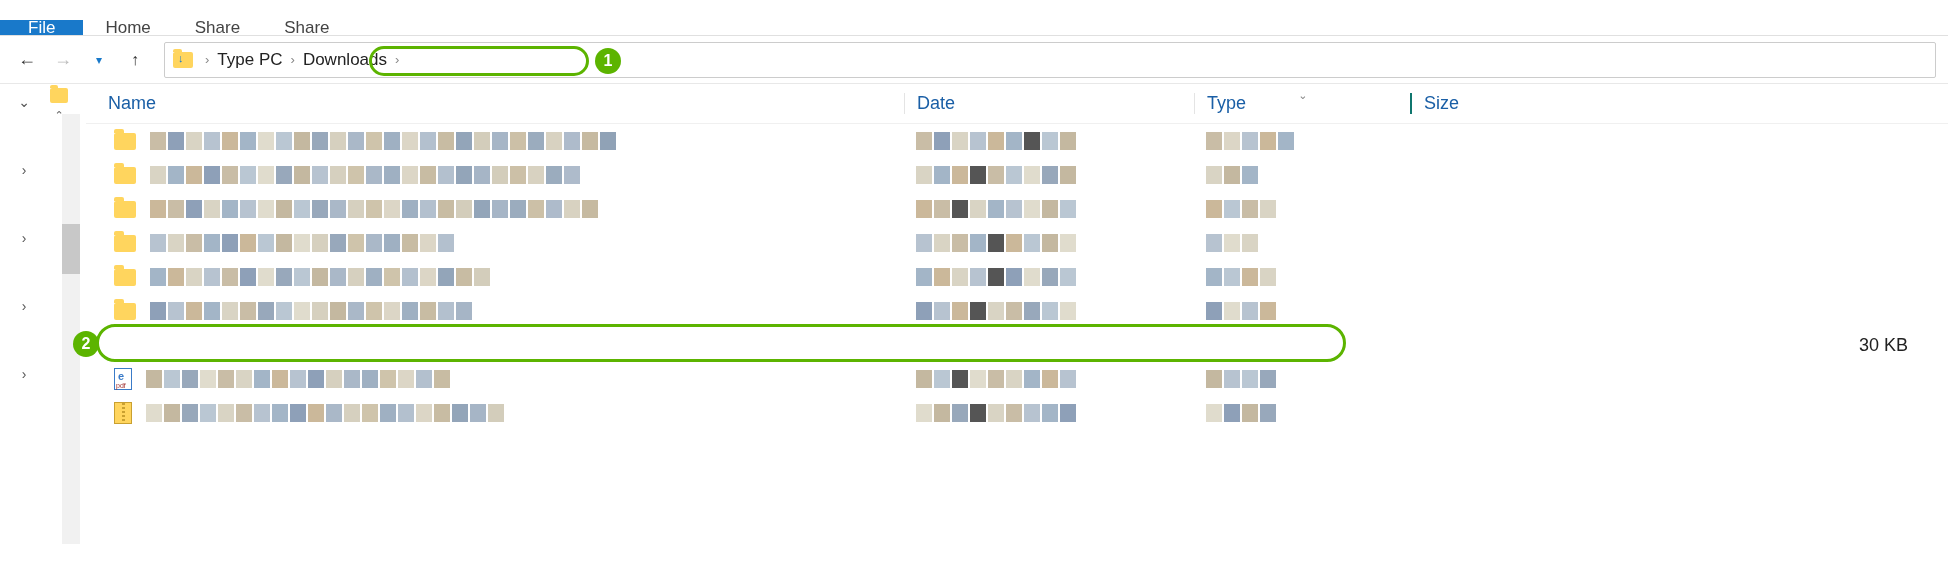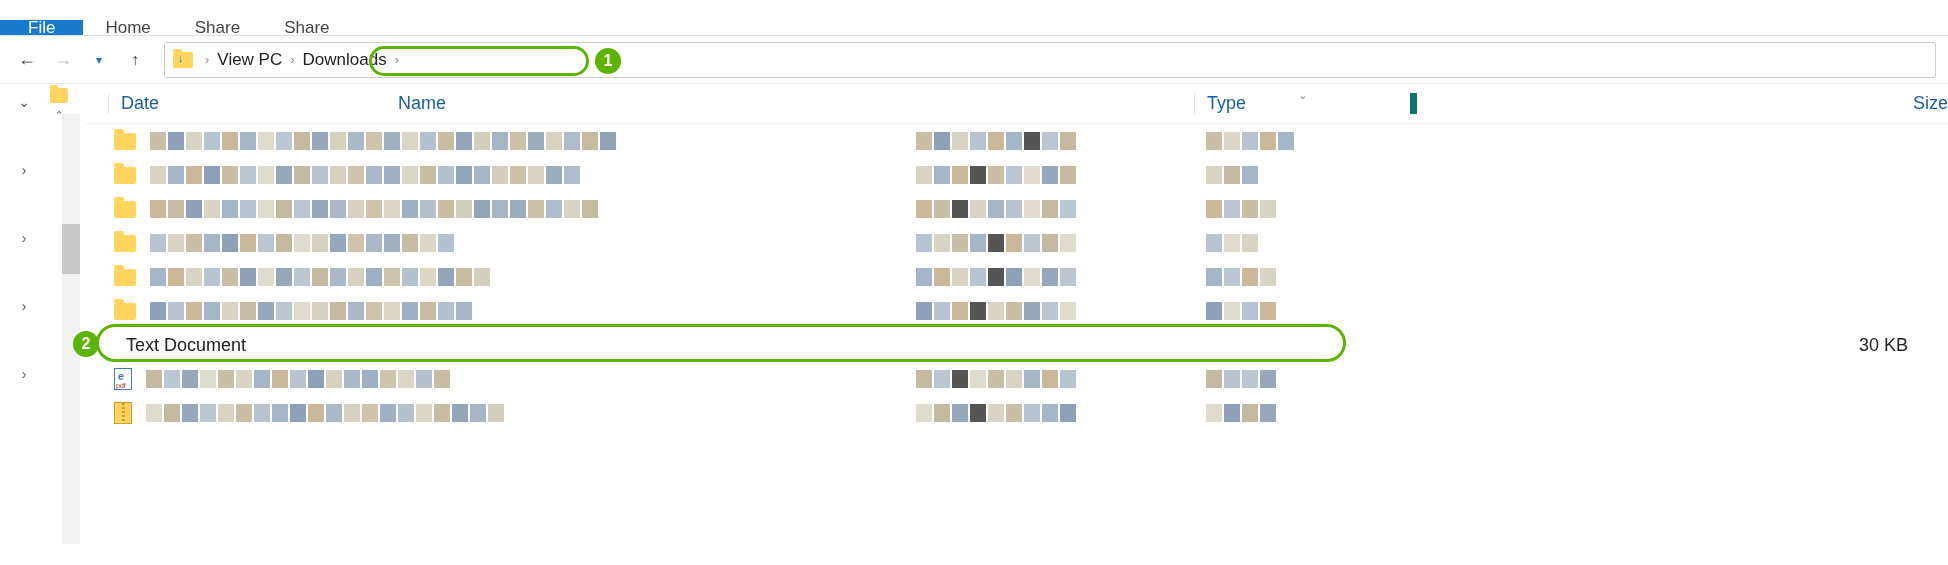--- a/index.html
+++ b/index.html
@@ -43,21 +43,21 @@
     .tree-scroll-track { position: absolute; left: 62px; top: 30px; width: 18px; height: 430px; background: #f1f1f1; }
     .tree-scroll-thumb { position: absolute; top: 110px; width: 18px; height: 50px; background: #c8c8c8; }
 
     
     .file-pane { flex: 1; position: relative; }
     .columns { display: flex; height: 40px; align-items: center; border-bottom: 1px solid #f0f0f0; padding-left: 22px; position: relative; }
     .col { color: #1a5fa6; font-size: 18px; font-weight: 400; }
     .col-name { width: 796px; }
     .col-date { width: 290px; border-left: 1px solid #e4e4e4; padding-left: 12px; }
     .col-type { width: 216px; border-left: 1px solid #e4e4e4; padding-left: 12px; position: relative; }
-    .col-size { flex: 1; border-left: 7px solid #0f766e; padding-left: 12px; text-align: right; }
+    .col-size { flex: 1; border-left: 2px solid #0f766e; padding-left: 12px; }
     .col-sort { position: absolute; top: -4px; left: 48%; color: #888; font-size: 11px; }
 
     .rows { }
     .row { display: flex; align-items: center; height: 34px; padding-left: 28px; font-size: 18px; color: #222; }
     .row .cell-name { width: 790px; display: flex; align-items: center; gap: 14px; }
     .row .cell-date { width: 290px; padding-left: 12px; }
     .row .cell-type { width: 216px; padding-left: 12px; }
     .row .cell-size { flex: 1; padding-right: 40px; text-align: right; }
 
     .folder-icon { width: 22px; height: 17px; background: #ffd55e; border-radius: 2px; position: relative; flex-shrink: 0; }
@@ -96,21 +96,21 @@
   <div class="nav-btn">
       <span class="nav-dropdown">▾</span>
     </div>
   <div class="nav-btn">
       <span class="nav-up">↑</span>
     </div>
 
   <div class="address-bar">
     <span class="folder-icon-sm download"></span>
     <span class="crumb-sep">›</span>
-    <span class="crumb">View PC</span>
+    <span class="crumb">Type PC</span>
     <span class="crumb-sep">›</span>
     <span class="crumb">Downloads</span>
     <span class="crumb-sep">›</span>
 
     <div class="annot-oval-1"></div>
     <div class="annot-badge annot-badge-1">1</div>
   </div>
 </div>
 
 <div class="main">
@@ -130,22 +130,22 @@
       <div class="tree-scroll-up">⌃</div>
     </div>
     <div class="tree-scroll-track">
       <div class="tree-scroll-thumb"></div>
     </div>
   </div>
 
   <div class="file-pane">
 
     <div class="columns">
+      <div class="col col-name">Name</div>
       <div class="col col-date">Date</div>
-      <div class="col col-name">Name</div>
       <div class="col col-type">
         <span class="col-sort">⌄</span>
         <span>Type</span>
       </div>
       <div class="col col-size">Size</div>
     </div>
 
     <div class="rows">
 
       <div class="row">
@@ -450,21 +450,20 @@
               <span class="bb" style="background:#8ea0b8"></span>
               <span class="bb" style="background:#e0dccd"></span>
               <span class="bb" style="background:#b7c3d0"></span>
               <span class="bb" style="background:#cbb89a"></span>
             </span>
           </div>
         <div class="cell-size"></div>
       </div>
 
       <div class="row" style="position:relative;">
-        <div class="cell-type">Text Document</div>
         <div class="cell-size">30 KB</div>
         <div class="annot-row" style="top:-4px;">
           <div class="annot-badge annot-badge-2">2</div>
         </div>
       </div>
 
       <div class="row">
         <div class="cell-name">
             <span class="pdf-icon"></span>
             <span class="blur-strip">

